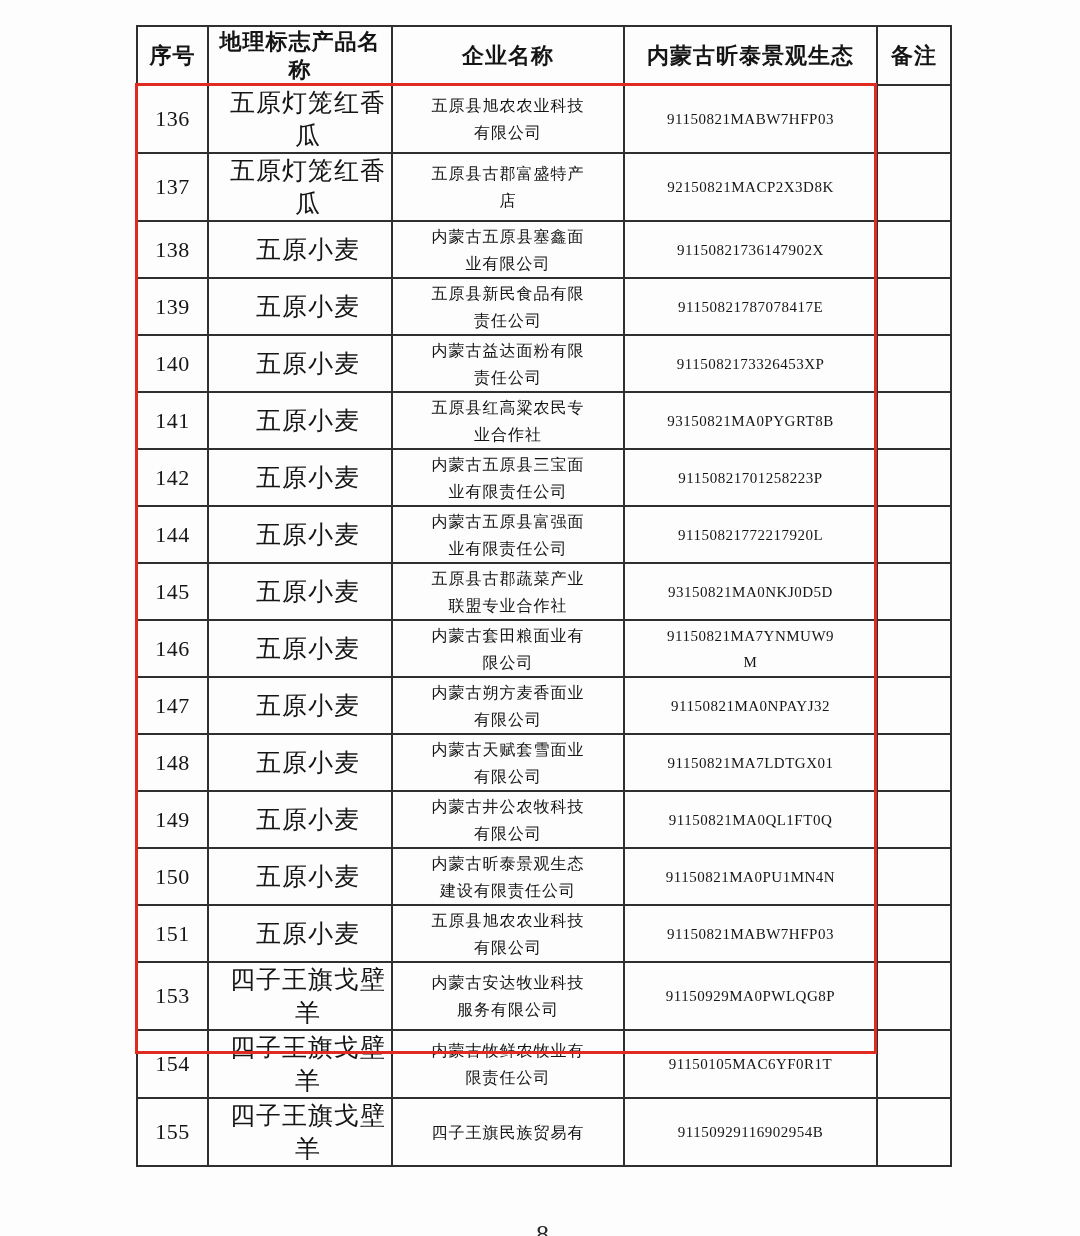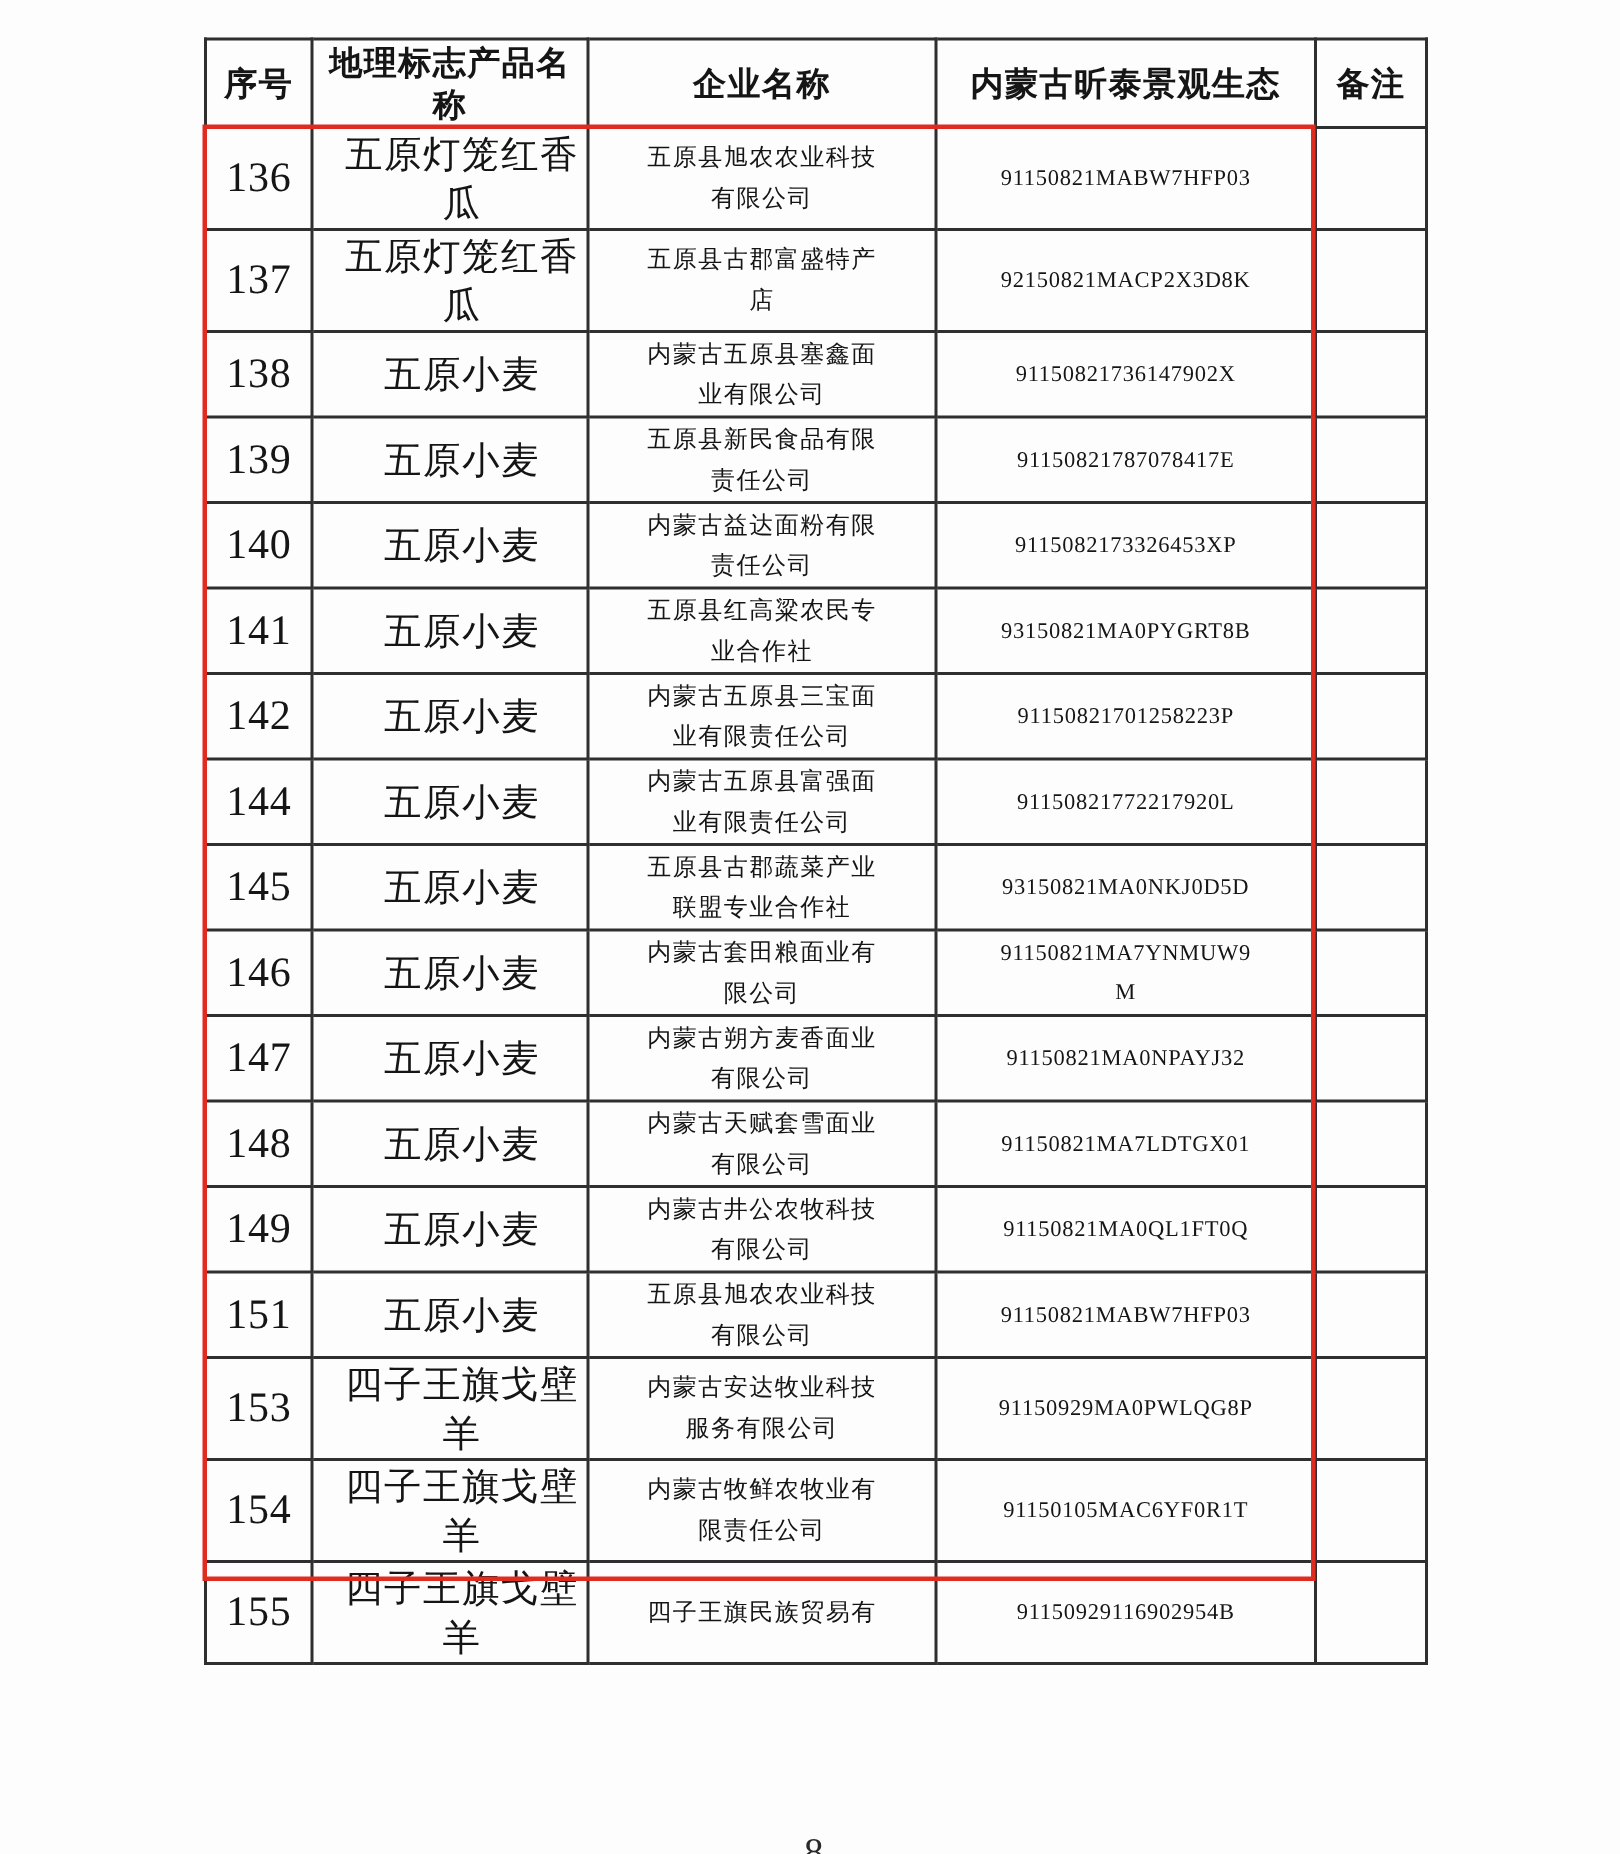--- a/index.html
+++ b/index.html
@@ -36,21 +36,21 @@
   tbody tr { height: 57px; }
   tbody tr.cut { height: 37px; border-radius: 13px; }
   th {
     font-size: 22px;
     font-weight: 700;
     white-space: pre-line;
     line-height: 1.25;
     letter-spacing: 1px;
   }
   td.no {
-    font-size: 28px;
+    font-size: 22px;
     letter-spacing: 0.5px;
   }
   td.product {
     font-size: 25px;
     letter-spacing: 1px;
     padding-left: 20px;
   }
   td.company {
     font-size: 16px;
     white-space: pre-line;
@@ -201,20 +201,28 @@
   </tr>
         <tr>
     <td class="no">149</td>
     <td class="product">五原小麦</td>
     <td class="company">内蒙古井公农牧科技
 有限公司</td>
     <td class="code">91150821MA0QL1FT0Q</td>
     <td class="remark"></td>
   </tr>
         <tr>
+    <td class="no">150</td>
+    <td class="product">五原小麦</td>
+    <td class="company">内蒙古昕泰景观生态
+建设有限责任公司</td>
+    <td class="code">91150821MA0PU1MN4N</td>
+    <td class="remark"></td>
+  </tr>
+        <tr>
     <td class="no">151</td>
     <td class="product">五原小麦</td>
     <td class="company">五原县旭农农业科技
 有限公司</td>
     <td class="code">91150821MABW7HFP03</td>
     <td class="remark"></td>
   </tr>
         <tr>
     <td class="no">153</td>
     <td class="product">四子王旗戈壁羊</td>

